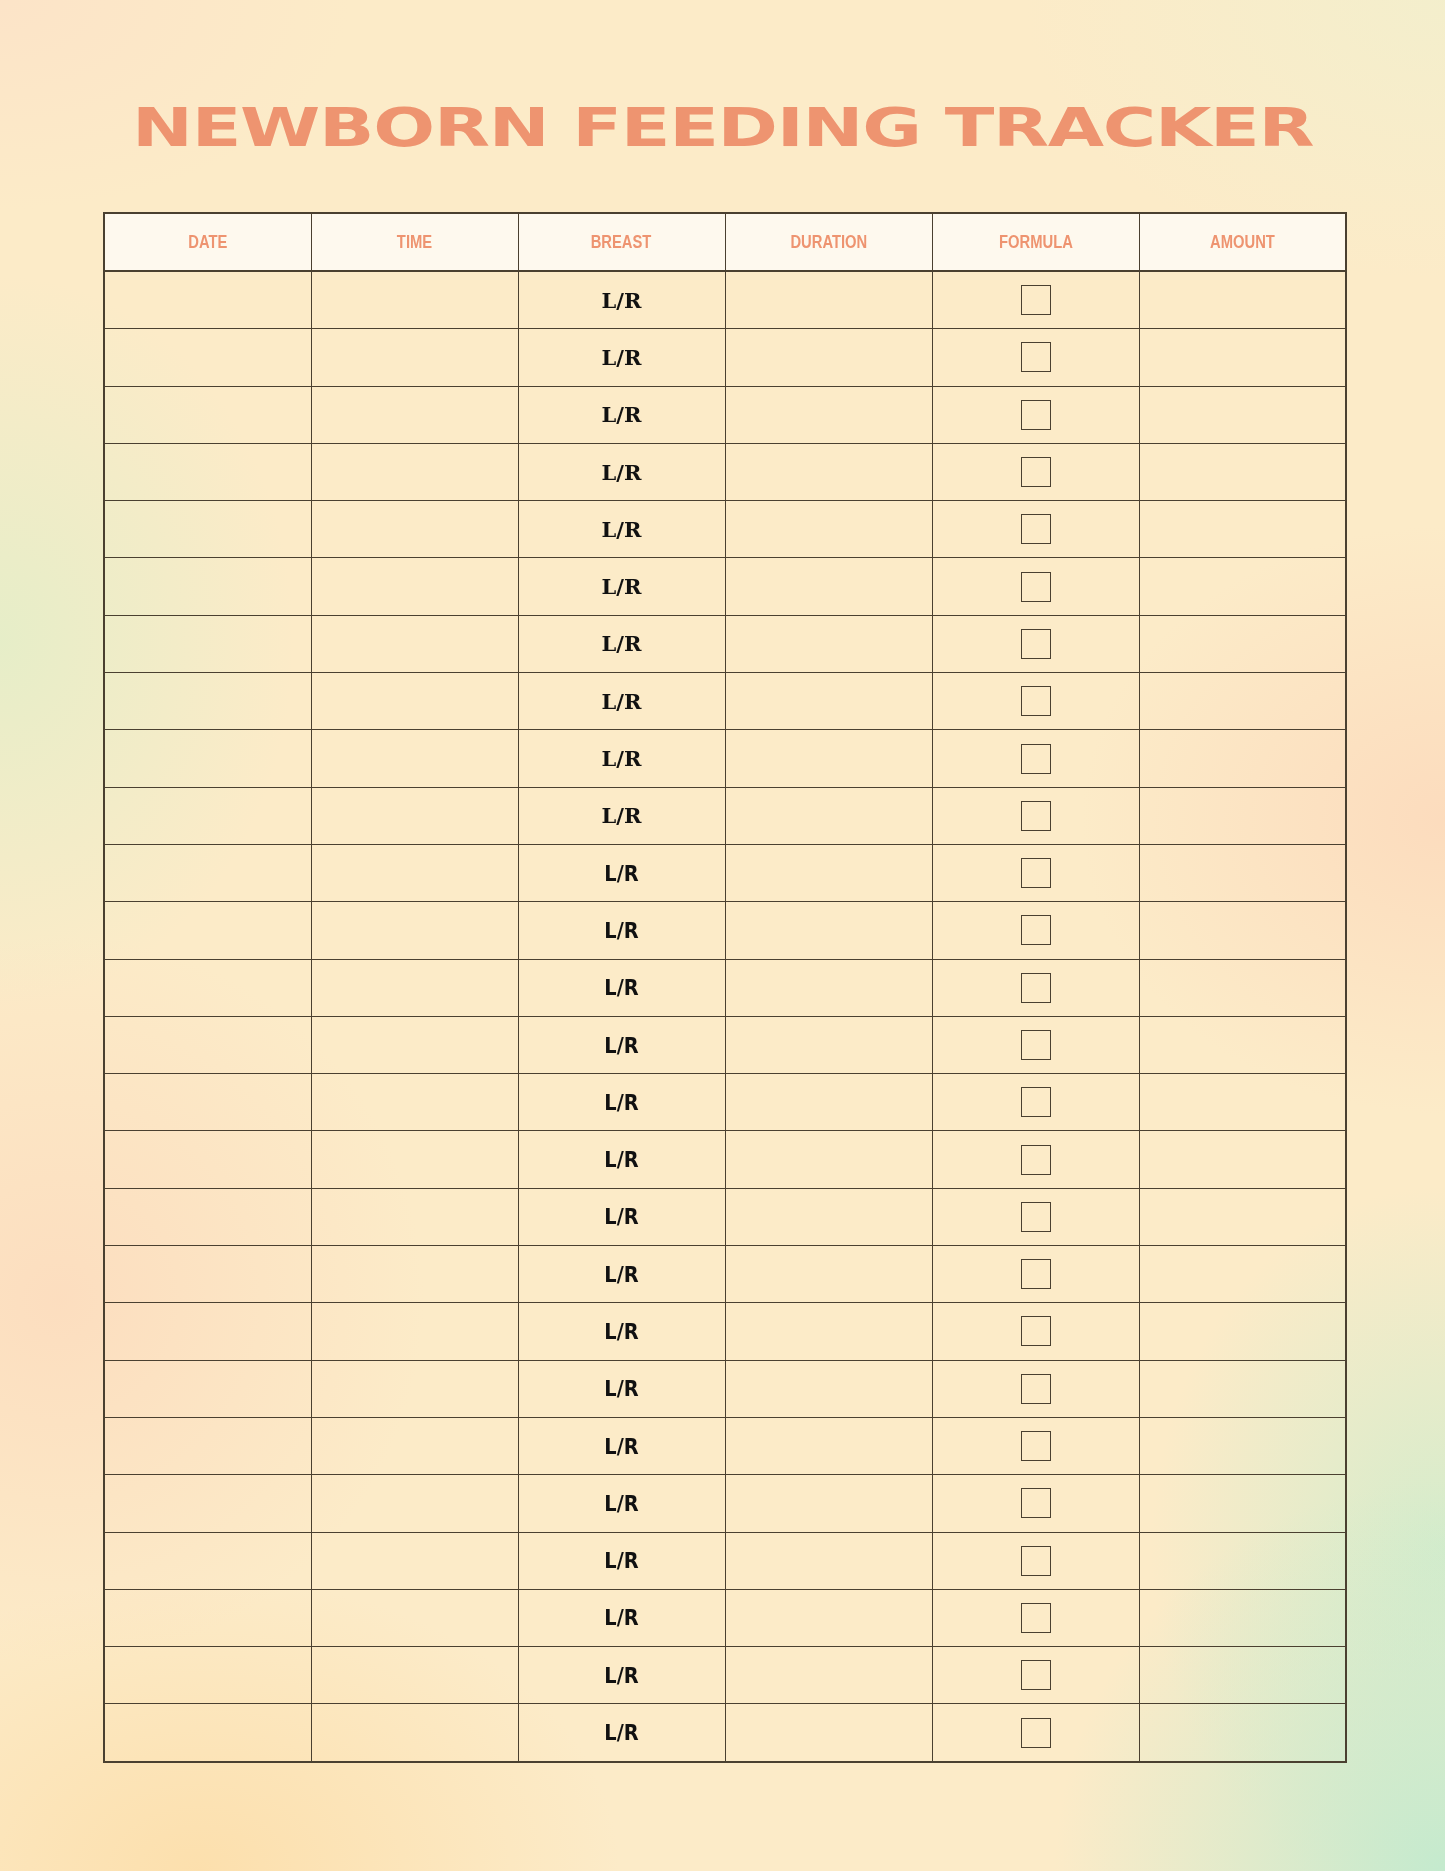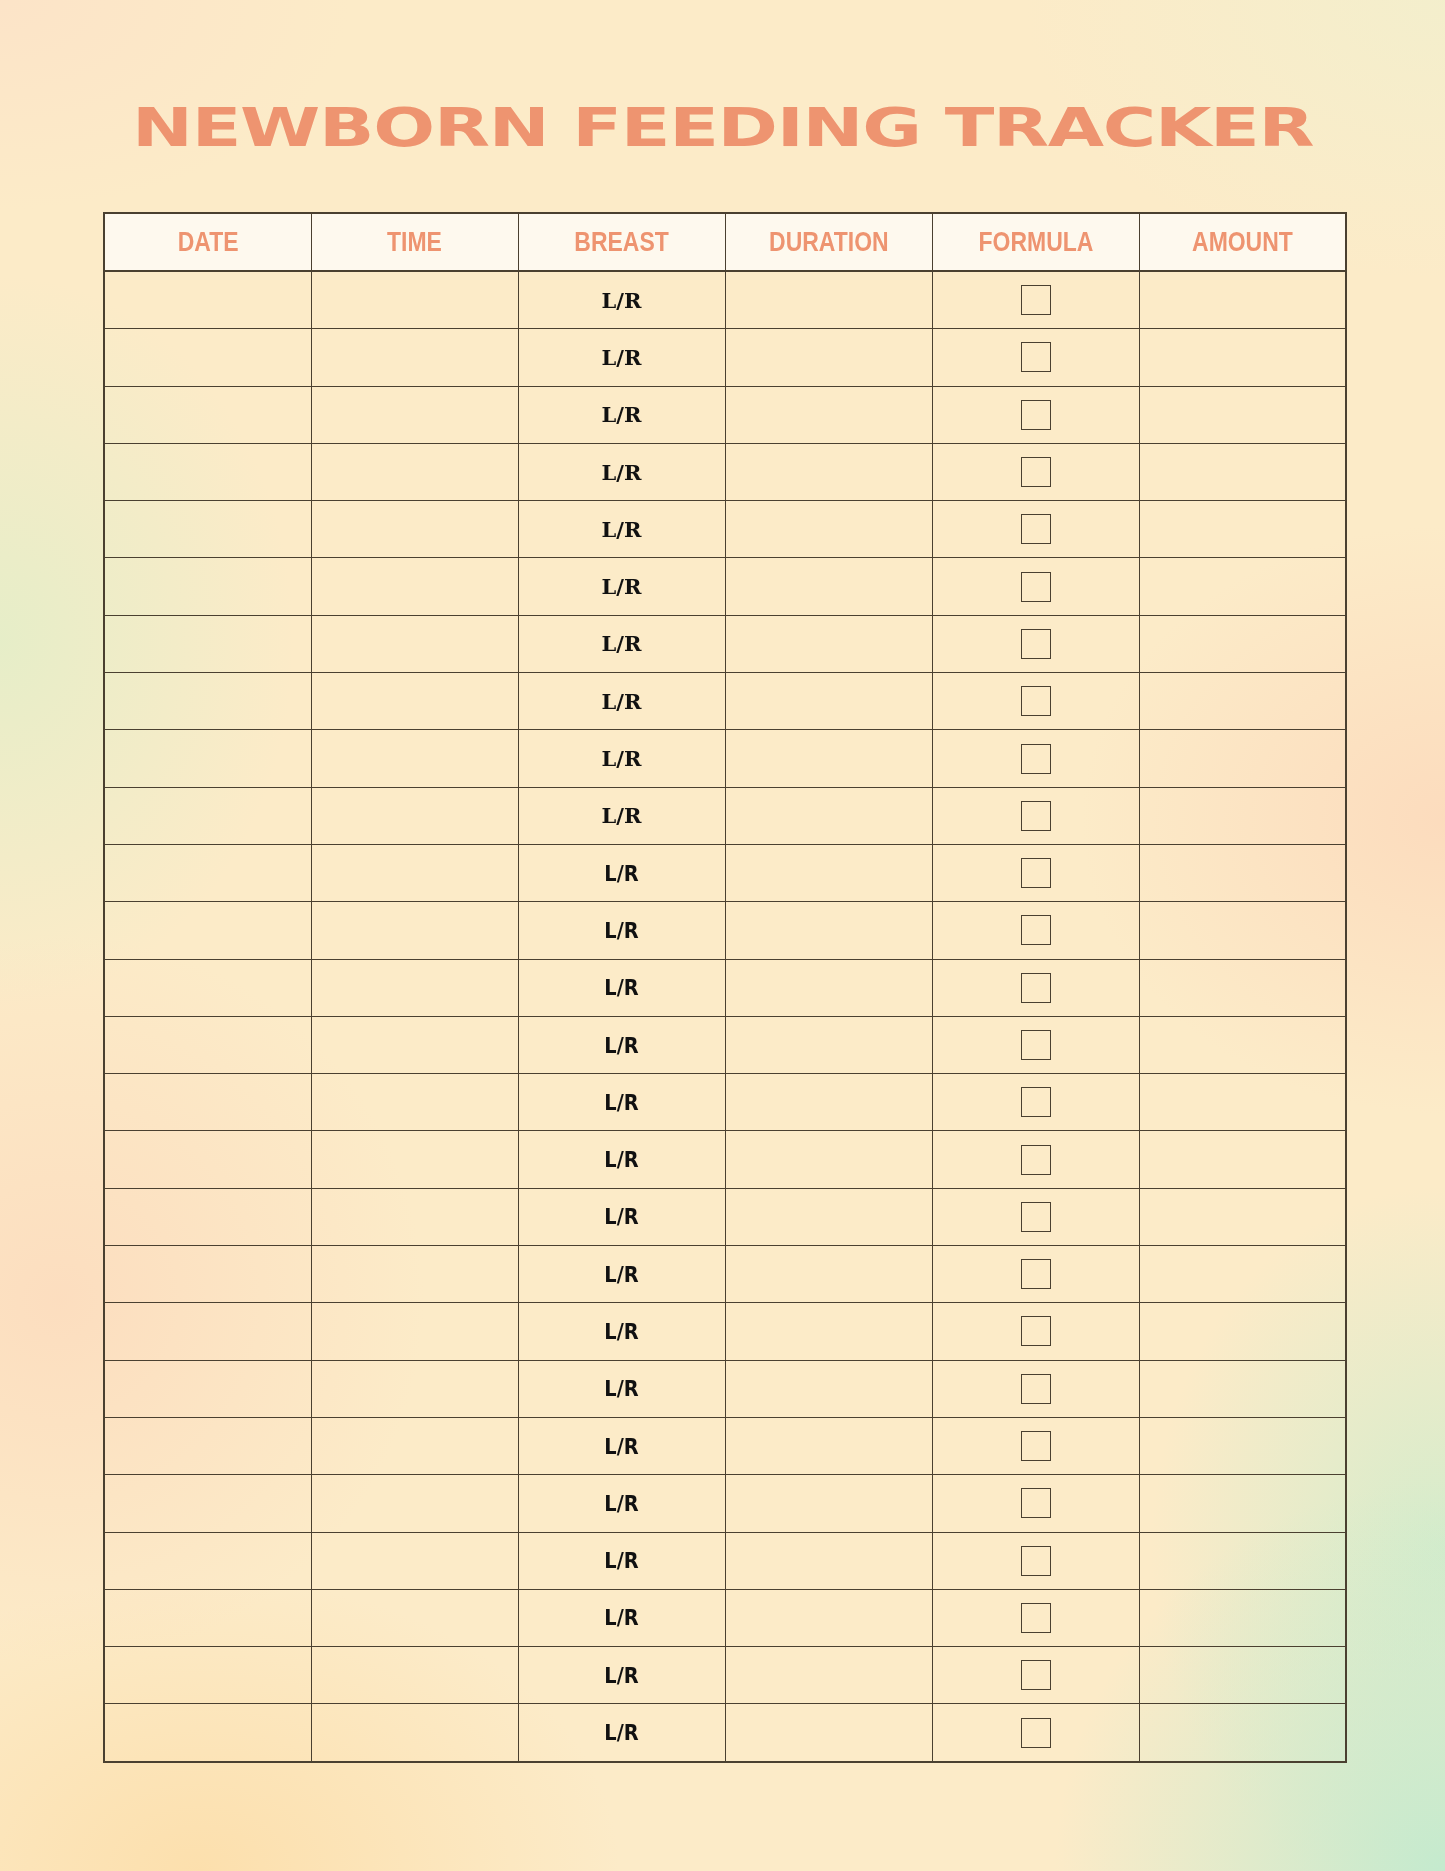--- a/index.html
+++ b/index.html
@@ -55,21 +55,21 @@
 
   .tracker th {
     height: 56px;
     padding: 0;
     background: rgba(254, 250, 242, 0.88);
     border: 1.5px solid #4A4030;
     border-bottom: 2px solid #4A4030;
     color: #EE9470;
     font-family: "Liberation Sans", sans-serif;
     font-weight: bold;
-    font-size: 28px;
+    font-size: 18px;
     letter-spacing: 0px;
     text-align: center;
     vertical-align: middle;
   }
   .tracker th span {
     display: inline-block;
     transform: scaleX(0.82);
   }
 
   .tracker td {

